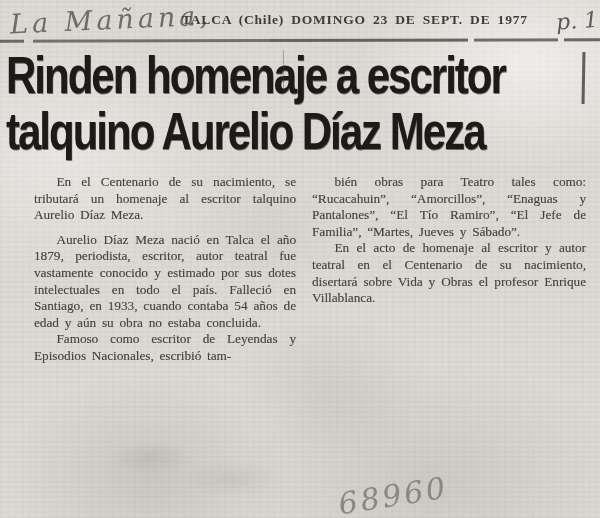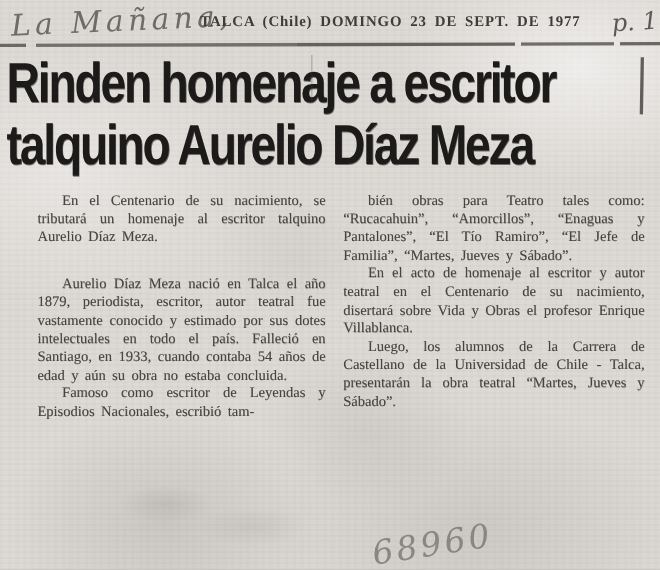--- a/index.html
+++ b/index.html
@@ -89,21 +89,21 @@
   .col-left  { width: 262px; }
   .col-right { width: 274px; }
   .col p {
     margin: 0;
     font-size: 13.2px;
     line-height: 16.6px;
     text-indent: 1.7em;
     word-spacing: 2.5px;
     text-shadow: 0.3px 0.3px 0.4px rgba(60,56,52,0.35);
   }
-  .col p.spaced-before { margin-top: 26px; }
+  .col p.spaced-before { margin-top: 8px; }
 
   
   .hand-archive {
     position: absolute; top: 478px; left: 338px;
     font-family: "DejaVu Serif", serif;
     font-style: italic;
     font-size: 30px;
     letter-spacing: 3px;
     color: #8a8680;
     transform: rotate(-9deg);
@@ -147,21 +147,20 @@
 
   <div class="article">
     <div class="col col-left">
       <p>En el Centenario de su nacimiento, se tributará un homenaje al escritor talquino Aurelio Díaz Meza.</p>
       <p class="spaced-before">Aurelio Díaz Meza nació en Talca el año 1879, periodista, escritor, autor teatral fue vastamente conocido y estimado por sus dotes intelectuales en todo el país. Falleció en Santiago, en 1933, cuando contaba 54 años de edad y aún su obra no estaba concluida.</p>
       <p>Famoso como escritor de Leyendas y Episodios Nacionales, escribió tam-</p>
     </div>
     <div class="col col-right">
       <p>bién obras para Teatro tales como: “Rucacahuin”, “Amorcillos”, “Enaguas y Pantalones”, “El Tío Ramiro”, “El Jefe de Familia”, “Martes, Jueves y Sábado”.</p>
       <p>En el acto de homenaje al escritor y autor teatral en el Centenario de su nacimiento, disertará sobre Vida y Obras el profesor Enrique Villablanca.</p>
-      <p>Luego, los alumnos de la Carrera de Castellano de la Universidad de Chile - Talca, presentarán la obra teatral “Martes, Jueves y Sábado”.</p>
     </div>
   </div>
 
   <div class="hand-archive">68960</div>
 
   <div class="artifact-right-edge"></div>
   <div class="artifact-fold"></div>
   <div class="artifact-bleed"></div>
 
 </div>

